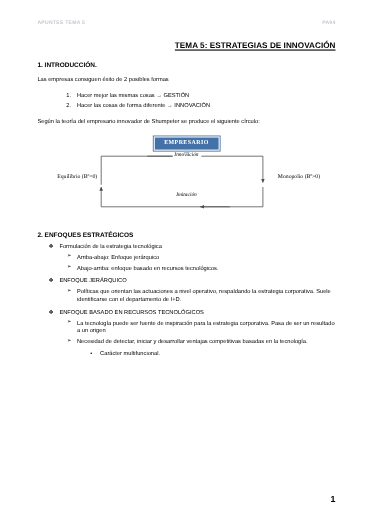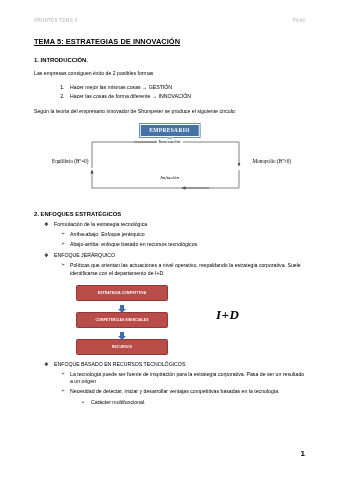--- a/index.html
+++ b/index.html
@@ -30,21 +30,21 @@
     align-items: baseline;
     padding-top: 18px;
     font-size: 4.6px;
     letter-spacing: 0.25px;
     color: #c3c8cf;
     font-weight: 700;
   }
 
   
   .doc-title {
-    text-align: left;
+    text-align: right;
     font-size: 7.4px;
     font-weight: 700;
     text-decoration: underline;
     margin-top: 14px;
     letter-spacing: 0.05px;
   }
 
   
   .sec-head {
     font-size: 5.9px;
@@ -312,45 +312,20 @@
 
   <div class="lvl1">
     <span class="mk">❖</span>
     <span class="txt">ENFOQUE JERÁRQUICO</span>
   </div>
   <div class="lvl2">
     <span class="mk">➢</span>
     <span class="txt">Políticas que orientan las actuaciones a nivel operativo, respaldando la estrategia corporativa. Suele identificarse con el departamento de I+D.</span>
   </div>
 
-  <div class="red-diagram">
-    <div class="red-stack">
-      <div class="red-box">ESTRATEGIA COMPETITIVA</div>
-
-      <div class="arrow-slot">
-        <div class="blue-arrow" style="position:absolute;left:50%;top:2px;">
-          <span class="stem"></span>
-          <span class="head"></span>
-        </div>
-      </div>
-
-      <div class="red-box">COMPETENCIAS ESENCIALES</div>
-
-      <div class="arrow-slot">
-        <div class="blue-arrow" style="position:absolute;left:50%;top:2px;">
-          <span class="stem"></span>
-          <span class="head"></span>
-        </div>
-      </div>
-
-      <div class="red-box">RECURSOS</div>
-    </div>
-
-    <div class="id-label">I+D</div>
-  </div>
 
   <div class="lvl1">
     <span class="mk">❖</span>
     <span class="txt">ENFOQUE BASADO EN RECURSOS TECNOLÓGICOS</span>
   </div>
   <div class="lvl2">
     <span class="mk">➢</span>
     <span class="txt">La tecnología puede ser fuente de inspiración para la estrategia corporativa. Pasa de ser un resultado a un origen</span>
   </div>
   <div class="lvl2">

